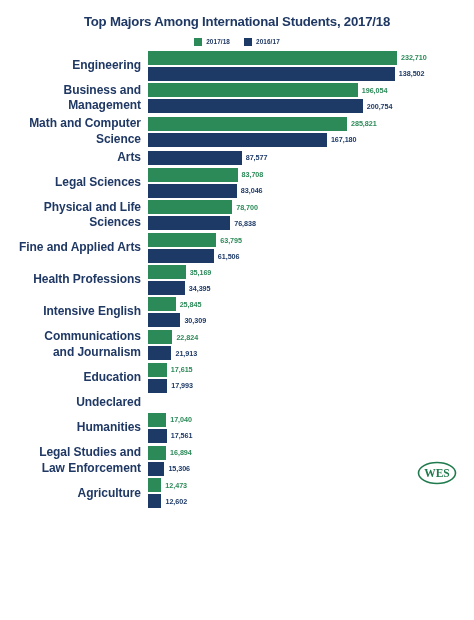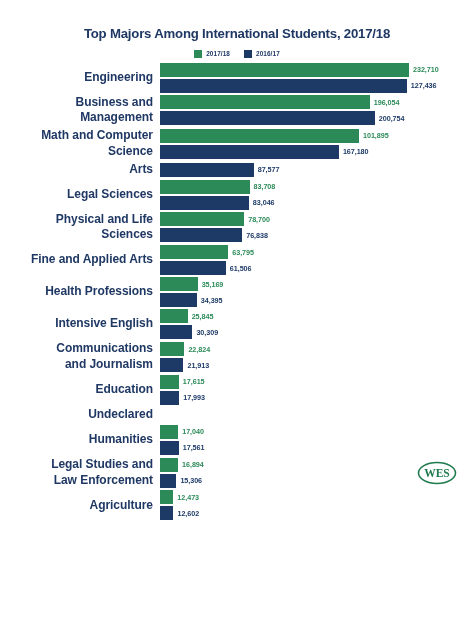--- a/index.html
+++ b/index.html
@@ -14,21 +14,21 @@
     color: #1d3a67;
     overflow: hidden;
     position: relative;
   }
 
   #chart-figure {
     width: 474px;
     height: 500px;
     position: relative;
     box-sizing: border-box;
-    padding: 12px;
+    padding: 0;
   }
 
   
   #chart-title {
     text-align: center;
     font-size: 13.2px;
     font-weight: bold;
     color: #1f3864;
     letter-spacing: -0.2px;
     padding: 14px 10px 0 10px;
@@ -142,21 +142,21 @@
   <div id="plot-area">
       <div class="bar-group">
         <div class="group-label">Engineering</div>
         <div class="bars-wrap">
           <div class="bar-row">
             <div class="bar current" style="width: 249px;"></div>
             <span class="bar-value current">232,710</span>
           </div>
           <div class="bar-row">
             <div class="bar previous" style="width: 246.86px;"></div>
-            <span class="bar-value previous">127,436</span>
+            <span class="bar-value previous">138,502</span>
           </div>
         </div>
       </div>
       <div class="bar-group">
         <div class="group-label">Business and Management</div>
         <div class="bars-wrap">
           <div class="bar-row">
             <div class="bar current" style="width: 209.78px;"></div>
             <span class="bar-value current">196,054</span>
           </div>
@@ -164,21 +164,21 @@
             <div class="bar previous" style="width: 214.81px;"></div>
             <span class="bar-value previous">200,754</span>
           </div>
         </div>
       </div>
       <div class="bar-group">
         <div class="group-label">Math and Computer Science</div>
         <div class="bars-wrap">
           <div class="bar-row">
             <div class="bar current" style="width: 199.02px;"></div>
-            <span class="bar-value current">101,895</span>
+            <span class="bar-value current">285,821</span>
           </div>
           <div class="bar-row">
             <div class="bar previous" style="width: 178.88px;"></div>
             <span class="bar-value previous">167,180</span>
           </div>
         </div>
       </div>
       <div class="bar-group">
         <div class="group-label">Arts</div>
         <div class="bars-wrap">

